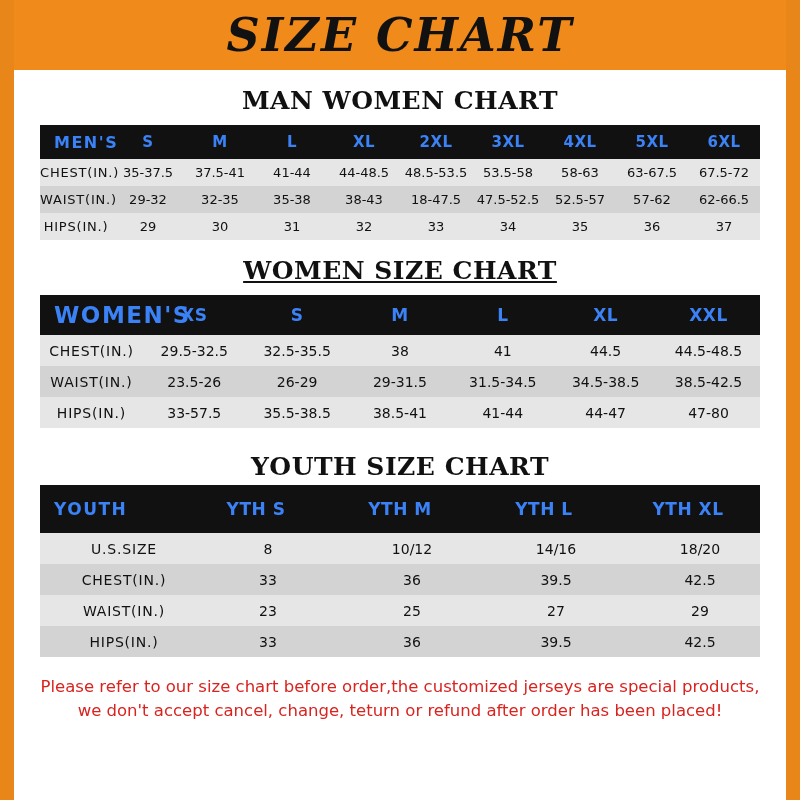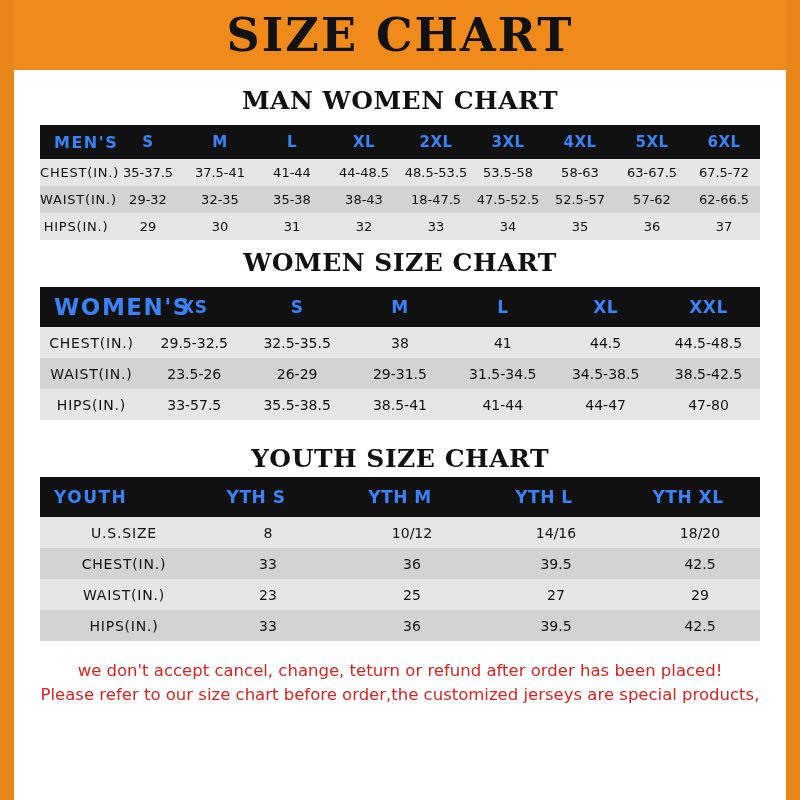--- a/index.html
+++ b/index.html
@@ -21,20 +21,21 @@
     border-left: 14px solid #e8861a;
     border-right: 14px solid #e8861a;
     background: #ffffff;
   }
   .banner {
     height: 70px;
     background: #ef8a1b;
     display: flex;
     align-items: center;
     justify-content: center;
+    font-style: italic;
   }
   .banner-title {
     font-family: "DejaVu Serif", serif;
     font-weight: bold;
     font-size: 46px;
     letter-spacing: 2px;
     color: #111111;
     line-height: 1;
   }
   .content {
@@ -43,21 +44,21 @@
   }
   .section-title {
     text-align: center;
     font-family: "DejaVu Serif", serif;
     font-weight: bold;
     font-size: 25px;
     color: #111111;
     letter-spacing: 0.5px;
   }
   .t-man { margin: 16px 0 10px 0; }
-  .t-women { margin: 8px 0 10px 0; }
+  .t-women { margin: 16px 0 10px 0; text-decoration: underline; }
   .t-youth { margin: 24px 0 4px 0; }
 
   table {
     width: 100%;
     border-collapse: collapse;
     table-layout: fixed;
   }
   table td, table th {
     padding: 0;
     text-align: center;
@@ -87,21 +88,21 @@
     color: #111111;
   }
   .row-a td.lbl, .row-b td.lbl {
     letter-spacing: 0.8px;
     font-size: 13px;
   }
   
   .tbl-women .hdr-row td { height: 40px; font-size: 17px; }
   .tbl-women .hdr-row td.lbl { font-size: 23px; }
   .tbl-women .row-a td, .tbl-women .row-b td { height: 31px; font-size: 14px; }
-  .tbl-youth .hdr-row td { height: 40px; font-size: 17px; }
+  .tbl-youth .hdr-row td { height: 48px; font-size: 17px; }
   .tbl-youth .hdr-row td.lbl { font-size: 17px; }
   .tbl-youth .row-a td, .tbl-youth .row-b td { height: 31px; font-size: 14px; padding-left: 24px; }
 
   .footer-note {
     margin-top: 18px;
     text-align: center;
     color: #d9231f;
     font-size: 16.5px;
     line-height: 1.45;
     font-family: "DejaVu Sans", sans-serif;
@@ -250,18 +251,18 @@
           <td class="lbl">HIPS(IN.)</td>
           <td>33</td>
           <td>36</td>
           <td>39.5</td>
           <td>42.5</td>
         </tr>
       </tbody>
     </table>
 
     <div class="footer-note">
+      <div>Please refer to our size chart before order,the customized jerseys are special products,</div>
       <div>we don't accept cancel, change, teturn or refund after order has been placed!</div>
-      <div>Please refer to our size chart before order,the customized jerseys are special products,</div>
     </div>
 
   </div>
 </div>
 
 </body></html>

